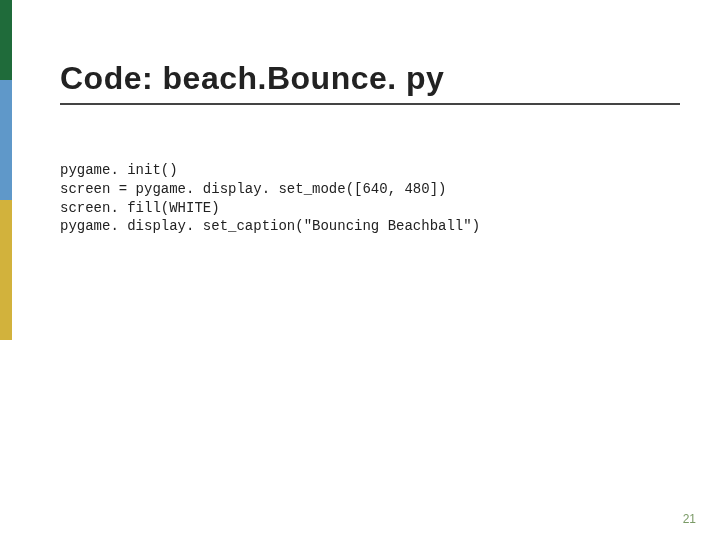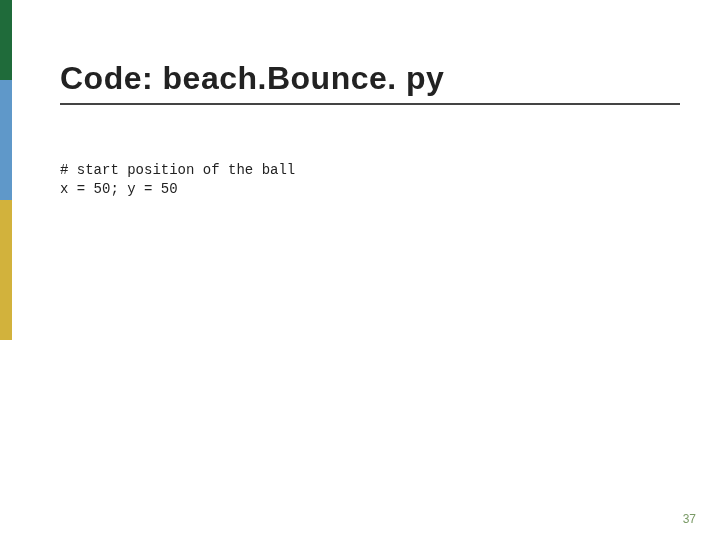--- a/index.html
+++ b/index.html
@@ -68,21 +68,23 @@
     <div class="stripe-mid1"></div>
     <div class="stripe-mid2"></div>
     <div class="stripe-bot"></div>
   </div>
 
   <div class="content">
     <div class="title">Code: beach.Bounce. py</div>
     <hr class="rule">
 
     <div class="code">
-      <div class="para"># start position of the ball
-x = 50; y = 50</div>
+      <div class="para">pygame. init()
+screen = pygame. display. set_mode([640, 480])
+screen. fill(WHITE)
+pygame. display. set_caption("Bouncing Beachball")</div>
       
       
     </div>
   </div>
 
-  <div class="pagenum">37</div>
+  <div class="pagenum">21</div>
 </div>
 
 </body></html>

